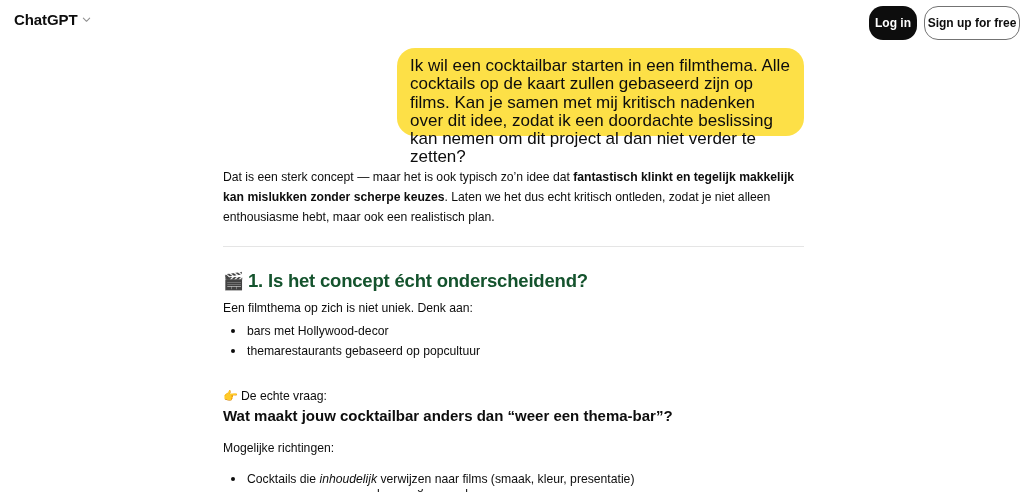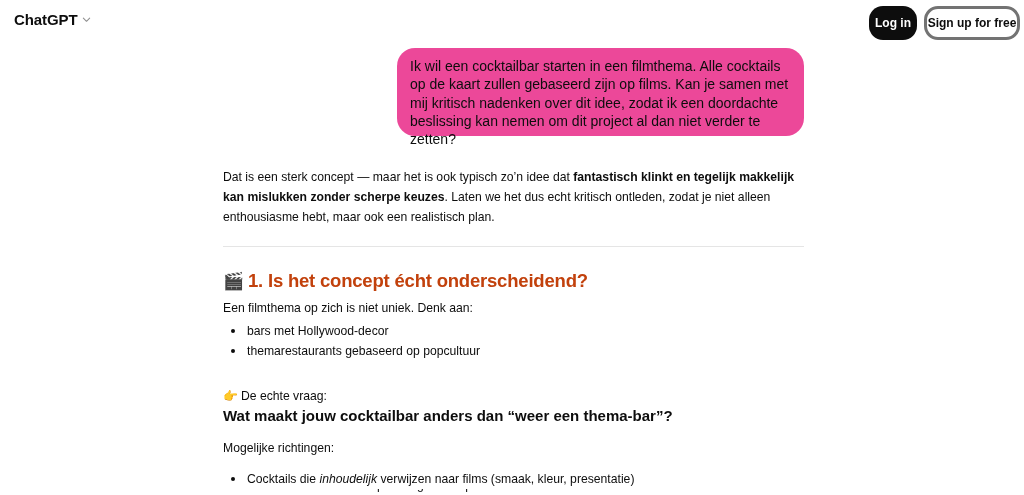--- a/index.html
+++ b/index.html
@@ -6,29 +6,29 @@
   html, body { width: 1024px; height: 495px; overflow: hidden; background: #ffffff; }
   body { font-family: "Liberation Sans", sans-serif; color: #0d0d0d; position: relative; }
 
   .header { position: absolute; top: 0; left: 0; width: 1024px; height: 40px; }
   .brand { position: absolute; left: 14px; top: 11px; display: flex; align-items: center; cursor: pointer; }
   .brand-title { font-size: 15px; font-weight: 600; color: #0d0d0d; letter-spacing: -0.1px; }
   .brand-chevron { margin-left: 5px; width: 9px; height: 9px; display: inline-block; }
   .btn { position: absolute; top: 6px; height: 34px; border-radius: 14px; font-size: 12px; font-weight: 600;
          display: flex; align-items: center; justify-content: center; cursor: pointer; font-family: "Liberation Sans", sans-serif; }
   .btn-login { left: 869px; width: 48px; background: #0d0d0d; color: #fff; border: none; }
-  .btn-signup { left: 924px; width: 96px; background: #fff; color: #0d0d0d; border: 3px solid #737373; }
+  .btn-signup { left: 924px; width: 96px; background: #fff; color: #0d0d0d; border: 1px solid #737373; }
 
-  .user-bubble { position: absolute; left: 397px; top: 48px; width: 407px; height: 88px; background: #ec4899;
-                 border-radius: 18px; padding: 9px 13px 0 13px; font-size: 14px; line-height: 18.3px; color: #0d0d0d; }
+  .user-bubble { position: absolute; left: 397px; top: 48px; width: 407px; height: 88px; background: #fde047;
+                 border-radius: 18px; padding: 9px 13px 0 13px; font-size: 17px; line-height: 18.3px; color: #0d0d0d; }
 
   .answer { position: absolute; left: 223px; width: 581px; font-size: 12.2px; line-height: 20px; color: #0d0d0d; }
   .intro { top: 167px; }
   .divider { position: absolute; left: 223px; top: 246px; width: 581px; height: 1px; background: #e5e5e5; }
-  .h3 { position: absolute; left: 223px; top: 268px; font-size: 18.5px; font-weight: 700; line-height: 26px; color: #c2410c; letter-spacing: -0.2px; }
+  .h3 { position: absolute; left: 223px; top: 268px; font-size: 18.5px; font-weight: 700; line-height: 26px; color: #14532d; letter-spacing: -0.2px; }
   .h3 .emoji { font-size: 17px; margin-right: 4px; }
   .p1 { position: absolute; left: 223px; top: 298px; font-size: 12.2px; line-height: 20px; }
   ul.list { position: absolute; left: 230px; list-style: none; font-size: 12.2px; line-height: 20px; }
   ul.list li { position: relative; padding-left: 17px; }
   ul.list li::before { content: ""; position: absolute; left: 1px; top: 8px; width: 4px; height: 4px; border-radius: 50%; background: #0d0d0d; }
   .list1 { top: 321px; }
   .q-label { position: absolute; left: 223px; top: 386px; font-size: 12.2px; line-height: 20px; }
   .q-label .emoji { font-size: 12px; margin-right: 3px; }
   .q-bold { position: absolute; left: 223px; top: 406px; font-size: 15px; line-height: 20px; font-weight: 700; }
   .p2 { position: absolute; left: 223px; top: 438px; font-size: 12.2px; line-height: 20px; }

